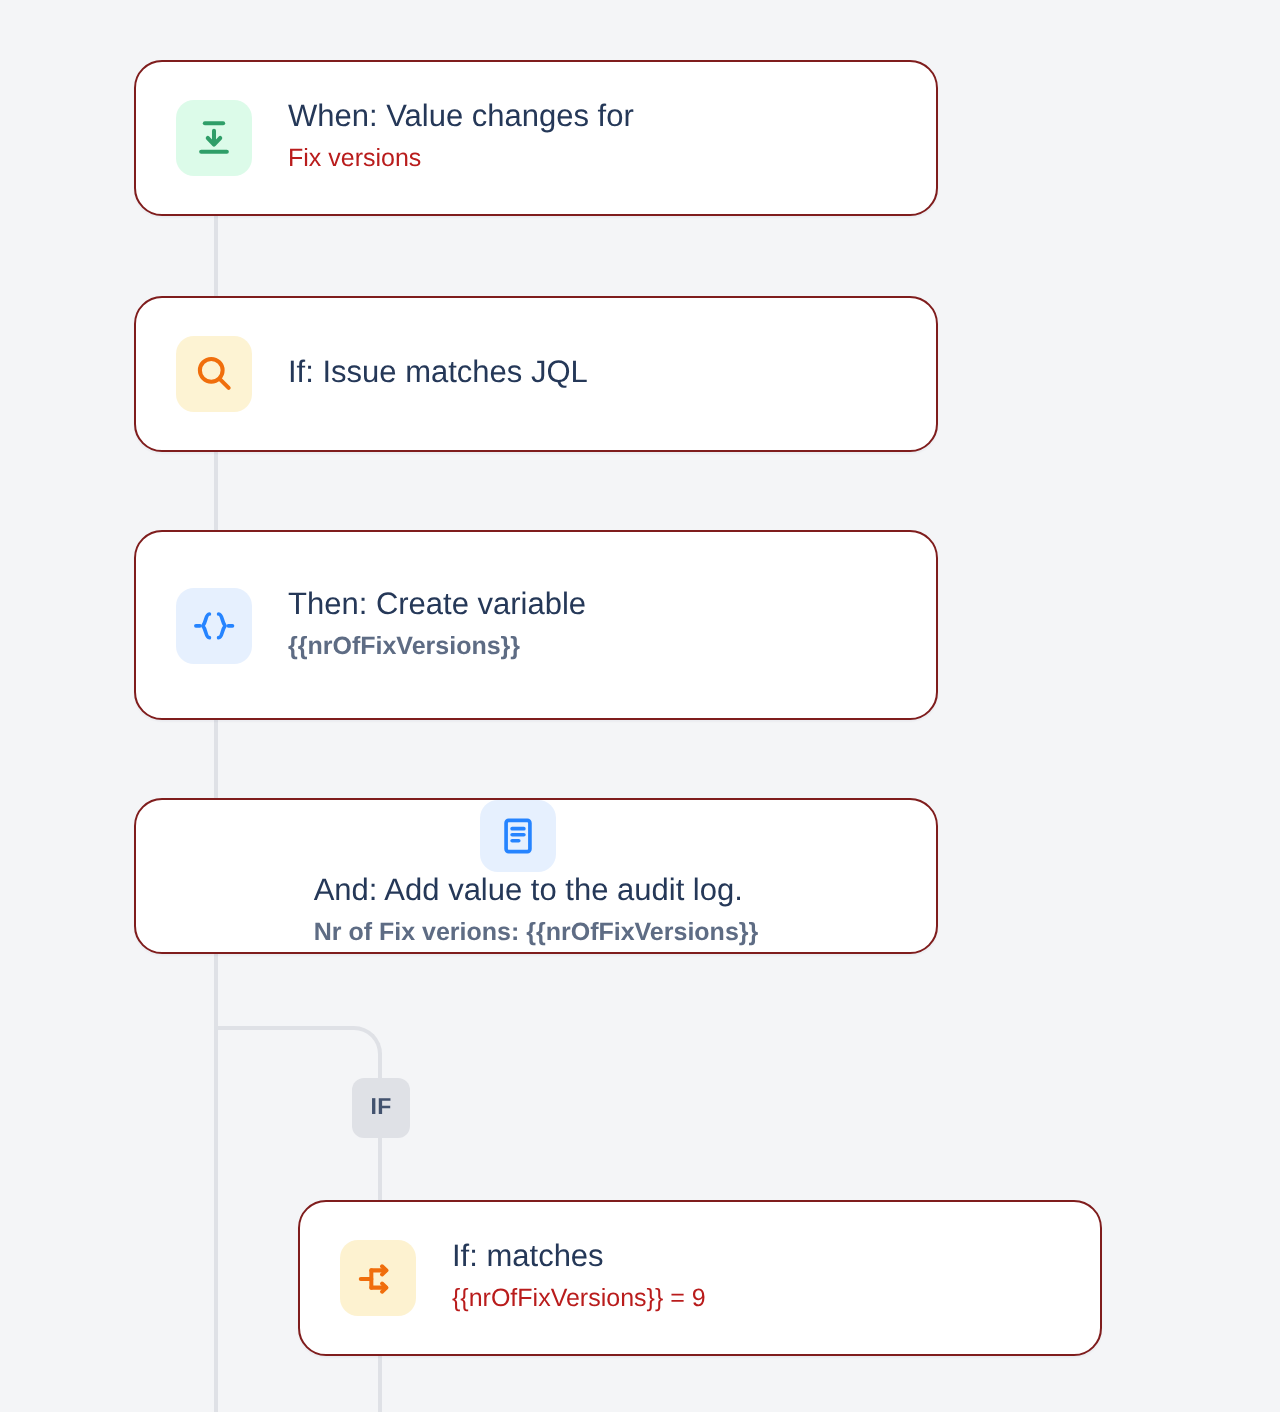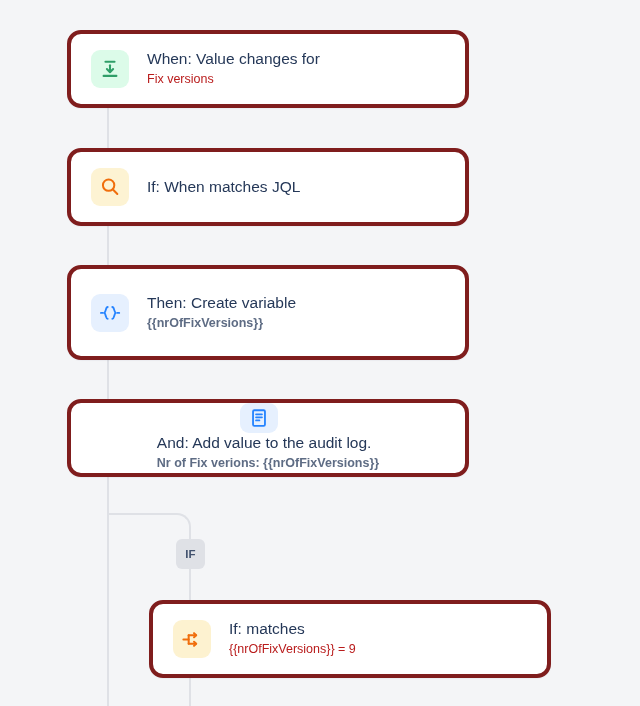--- a/index.html
+++ b/index.html
@@ -66,21 +66,21 @@
     font-size: 11.5px;
     font-weight: 600;
     color: #42526e;
     letter-spacing: 0.2px;
   }
 
   
   .card {
     position: absolute;
     background: #ffffff;
-    border: 4px solid #7f1d1d;
+    border: 1px solid #7f1d1d;
     border-radius: 14px;
     display: flex;
     align-items: center;
     padding: 0 20px;
     box-shadow: 0 1px 1px rgba(9, 30, 66, 0.04);
   }
   .card-icon {
     width: 38px;
     height: 38px;
     min-width: 38px;
@@ -156,21 +156,21 @@
   </div>
 
   <div class="card" id="card-condition">
     <div class="card-icon icon-yellow">
       <svg width="22" height="22" viewBox="0 0 24 24" fill="none" stroke="#f06e0c" stroke-width="2.2" stroke-linecap="round">
         <circle cx="10.5" cy="10" r="6.2"></circle>
         <line x1="15.2" y1="14.8" x2="20" y2="19.6"></line>
       </svg>
     </div>
     <div class="card-text">
-      <div class="card-title">If: When matches JQL</div>
+      <div class="card-title">If: Issue matches JQL</div>
     </div>
   </div>
 
   <div class="card" id="card-variable">
     <div class="card-icon icon-blue">
       <svg width="24" height="24" viewBox="0 0 26 24" fill="none" stroke="#2684ff" stroke-width="2" stroke-linecap="round" stroke-linejoin="round">
         <path d="M10.5 5.5C8.4 5.5 8.9 9.6 7 11.9c1.9 2.3 1.4 6.4 3.5 6.4"></path>
         <path d="M15.5 5.5c2.1 0 1.6 4.1 3.5 6.4-1.9 2.3-1.4 6.4-3.5 6.4"></path>
         <line x1="3.2" y1="11.9" x2="5.4" y2="11.9"></line>
         <line x1="20.8" y1="11.9" x2="23" y2="11.9"></line>

